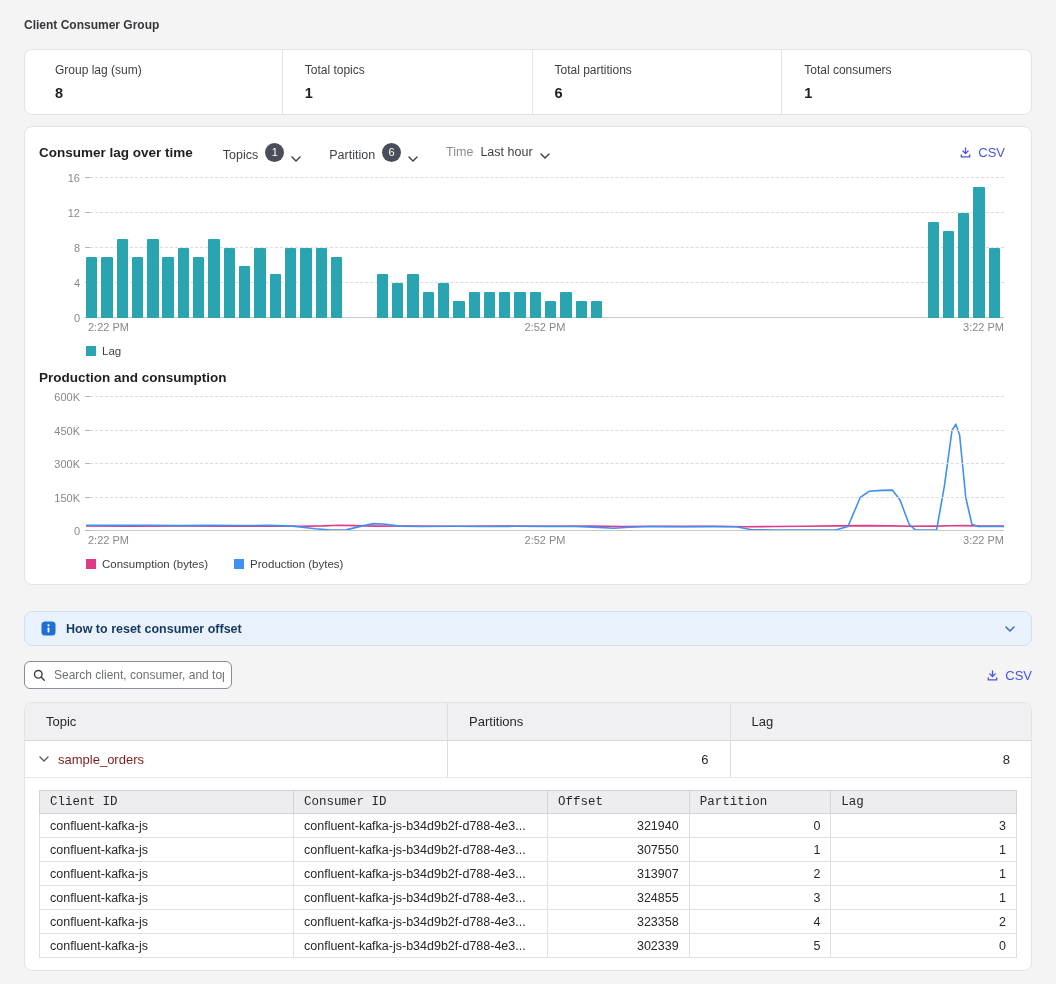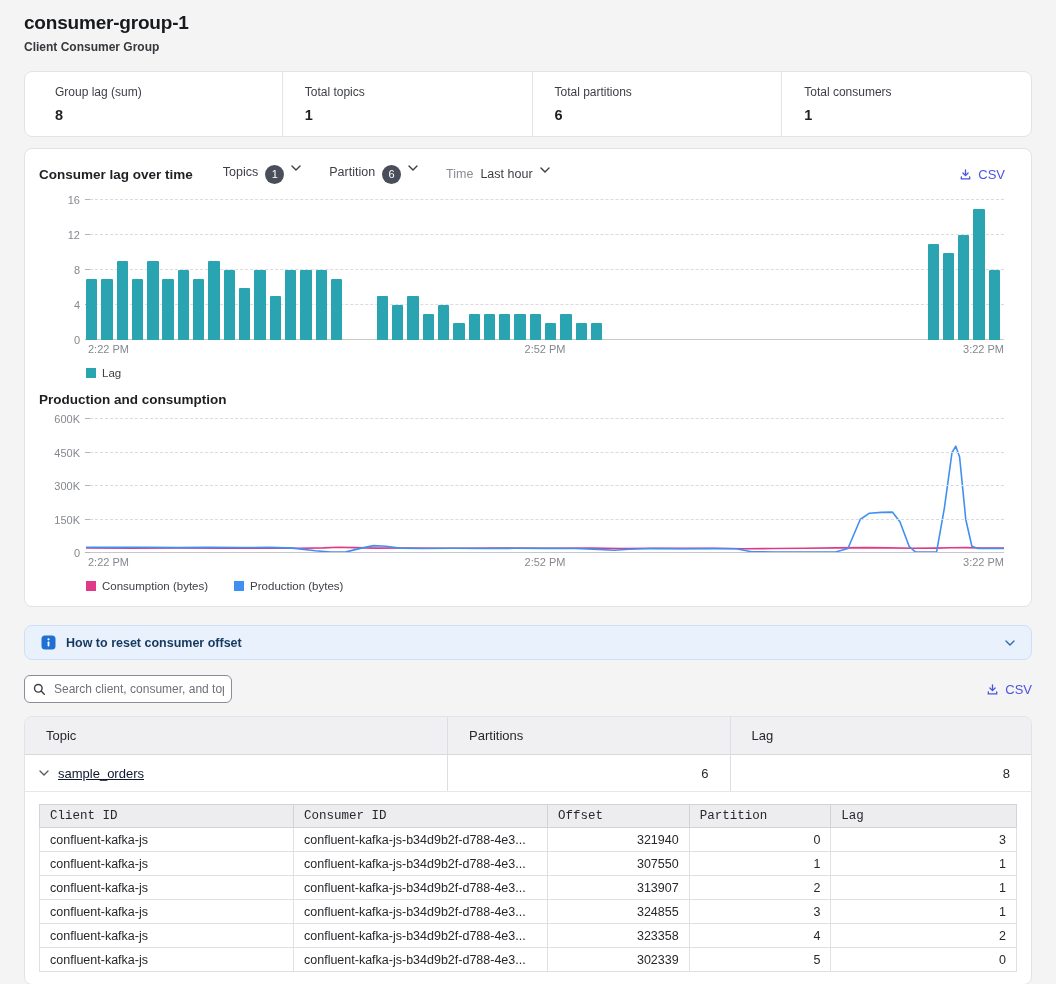--- a/index.html
+++ b/index.html
@@ -24,21 +24,21 @@
   .stat { flex:1; padding:13px 0 0 30px; }
   .stat + .stat { border-left:1px solid #e4e5e8; padding-left:22px; }
   .stat-label { font-size:12px; color:#3c3f45; }
   .stat-value { margin-top:8px; font-size:14.5px; font-weight:600; color:#1d1f23; }
 
   
   .chart-card { margin-top:11px; padding:13px 0 14px; }
   .chart-header { display:flex; align-items:center; padding:0 26px 0 14px; height:24px; }
   .chart-title { font-size:13.5px; font-weight:600; color:#1d1f23; }
   .filters { display:flex; gap:28px; margin-left:30px; align-items:center; }
-  .filter { display:flex; align-items:flex-start; gap:7px; font-size:12.5px; color:#3c3f45; cursor:pointer; }
+  .filter { display:flex; align-items:flex-end; gap:7px; font-size:12.5px; color:#3c3f45; cursor:pointer; }
   .filter .muted { color:#8a8d93; }
   .badge { width:19px; height:19px; border-radius:50%; background:#4a4e5a; color:#fff;
            font-size:11px; display:flex; align-items:center; justify-content:center; }
   .chev { width:10px; height:6px; display:inline-block; }
   .csv-link { margin-left:auto; display:flex; gap:6px; align-items:center;
               color:#4a54e1; font-size:13px; cursor:pointer; text-decoration:none; }
 
   
   .plot { position:relative; margin:14px 27px 0 61px; }
   .bar-plot { height:140px; }
@@ -52,21 +52,21 @@
   .x-labels .x-left { position:absolute; left:2px; }
   .x-labels .x-mid { position:absolute; left:50%; transform:translateX(-50%); }
   .x-labels .x-right { position:absolute; right:0; }
   .legend { display:flex; gap:26px; align-items:center; margin:10px 0 0 61px; font-size:11.5px; color:#3c3f45; }
   .legend-item { display:flex; align-items:center; gap:6px; }
   .swatch { width:10px; height:10px; display:inline-block; }
   .prod-title { margin:13px 0 0 14px; font-size:13.5px; font-weight:600; color:#1d1f23; }
   #line-svg { position:absolute; left:0; top:0; width:100%; height:100%; }
 
   
-  .banner { margin-top:18px; height:35px; background:#e8f1fc; border:1px solid #cfe0f6;
+  .banner { margin-top:26px; height:35px; background:#e8f1fc; border:1px solid #cfe0f6;
             border-radius:8px; display:flex; align-items:center; gap:10px; padding:0 16px; cursor:pointer;text-align:right; }
   .banner-text { font-size:12.5px; font-weight:600; color:#16395f; }
   .banner .chev { margin-left:auto; }
 
   
   .toolbar { margin-top:15px; display:flex; align-items:center; justify-content:space-between; }
   .search-box { position:relative; width:208px; height:28px; background:#fff;
                 border:1px solid #8a8d98; border-radius:6px; display:flex; align-items:center; }
   .search-box svg { position:absolute; left:8px; }
   .search-box input { border:none; outline:none; background:transparent; margin-left:29px;
@@ -78,36 +78,35 @@
   .topic-header { display:flex; background:#f0f0f2; height:38px; font-size:13px; color:#26282c;
                   border-bottom:1px solid #d8d9dc; }
   .topic-header > div { display:flex; align-items:center; height:100%; }
   .col-a { width:42.06%; padding-left:21px; border-right:1px solid #dddee1; }
   .col-b { width:28.08%; padding-left:21px; border-right:1px solid #dddee1; }
   .col-c { flex:1; padding-left:21px; }
   .topic-row { display:flex; height:37px; font-size:13px; color:#26282c; border-bottom:1px solid #e6e7e9; }
   .topic-row > div { display:flex; align-items:center; height:100%; }
   .topic-row .col-a { gap:9px; padding-left:14px; }
   .topic-row .num { justify-content:flex-end; padding-right:21px; padding-left:0; }
-  .topic-link { color:#0f172a; text-decoration:underline; cursor:pointer; }
+  .topic-link { color:#7f1d1d; cursor:pointer; }
 
   
   .inner-table-wrap { margin:12px 14px 12px; }
   table { width:100%; border-collapse:collapse; font-size:12.5px; color:#26282c; table-layout:fixed; }
   th, td { border:1px solid #dfe0e3; height:24px; padding:0 10px; font-weight:400; text-align:left;
            overflow:hidden; white-space:nowrap; }
   thead th { background:#ededef; border-color:#d2d3d6; height:23px;font-family:Liberation Mono, monospace; }
   .num-cell { text-align:right; }
 </style>
 </head>
 <body>
 
 <div class="page">
 
-  <div class="page-title">consumer-group-1</div>
   <div class="page-subtitle">Client Consumer Group</div>
 
   <section class="card stats-card">
     <div class="stat">
       <div class="stat-label">Group lag (sum)</div>
       <div class="stat-value">8</div>
     </div>
     <div class="stat">
       <div class="stat-label">Total topics</div>
       <div class="stat-value">1</div>

